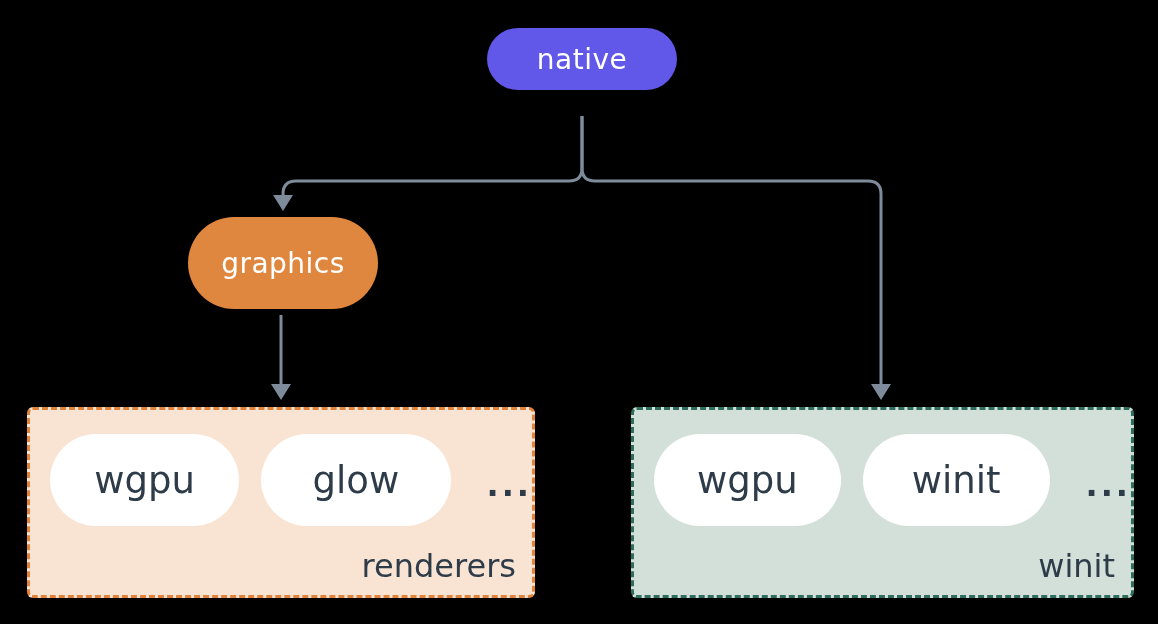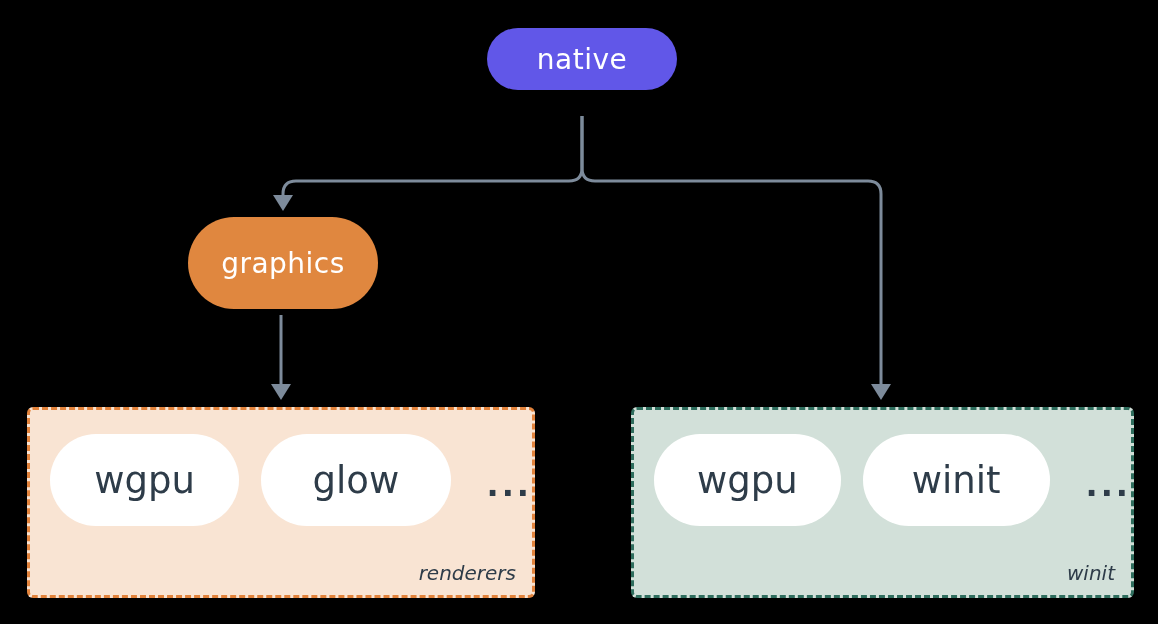--- a/index.html
+++ b/index.html
@@ -108,23 +108,22 @@
     font-size: 32px;
     font-weight: bold;
     letter-spacing: 3px;
     margin-left: 14px;
     padding-top: 10px;
   }
   .group-label {
     position: absolute;
     right: 16px;
     bottom: 10px;
-    font-size: 20px;
+    font-size: 32px;
     color: var(--label-text);
-    font-style: italic;
   }
 </style>
 </head>
 <body>
 
 <div class="stage">
 
   <svg class="connectors" viewBox="0 0 1158 624" xmlns="http://www.w3.org/2000/svg">
     <path d="M582,116 L582,168 Q582,181 569,181 L296,181 Q283,181 283,194 L283,196"></path>
     <polygon points="273,195 293,195 283,211"></polygon>

